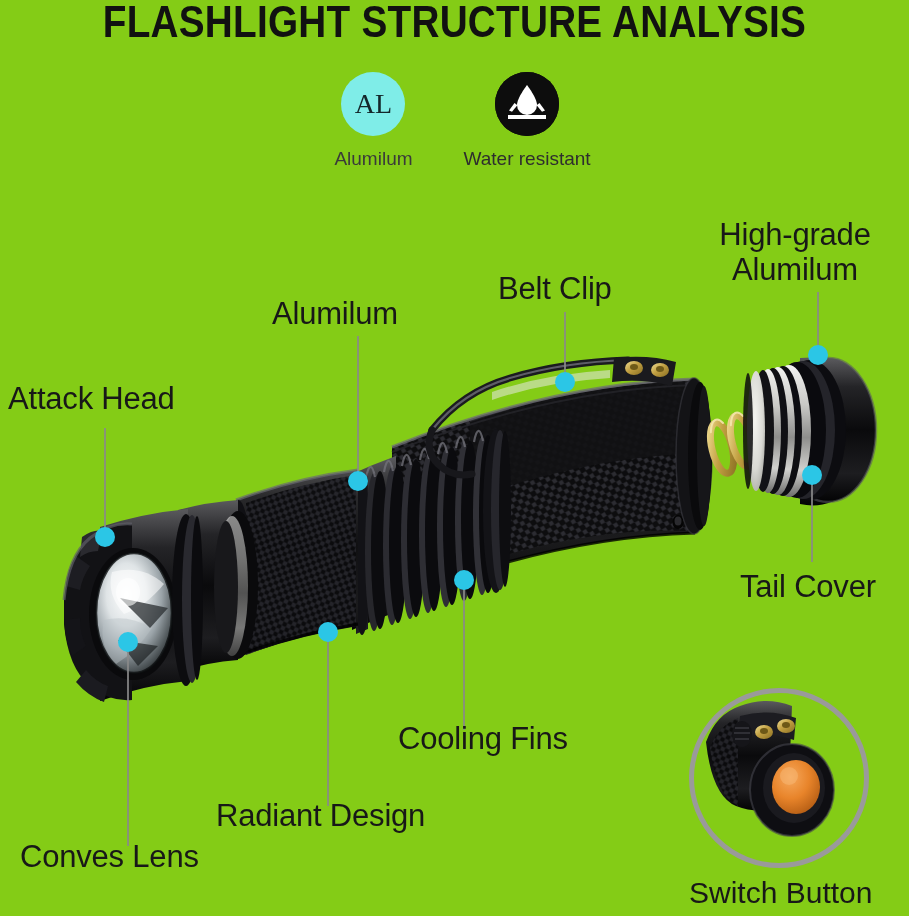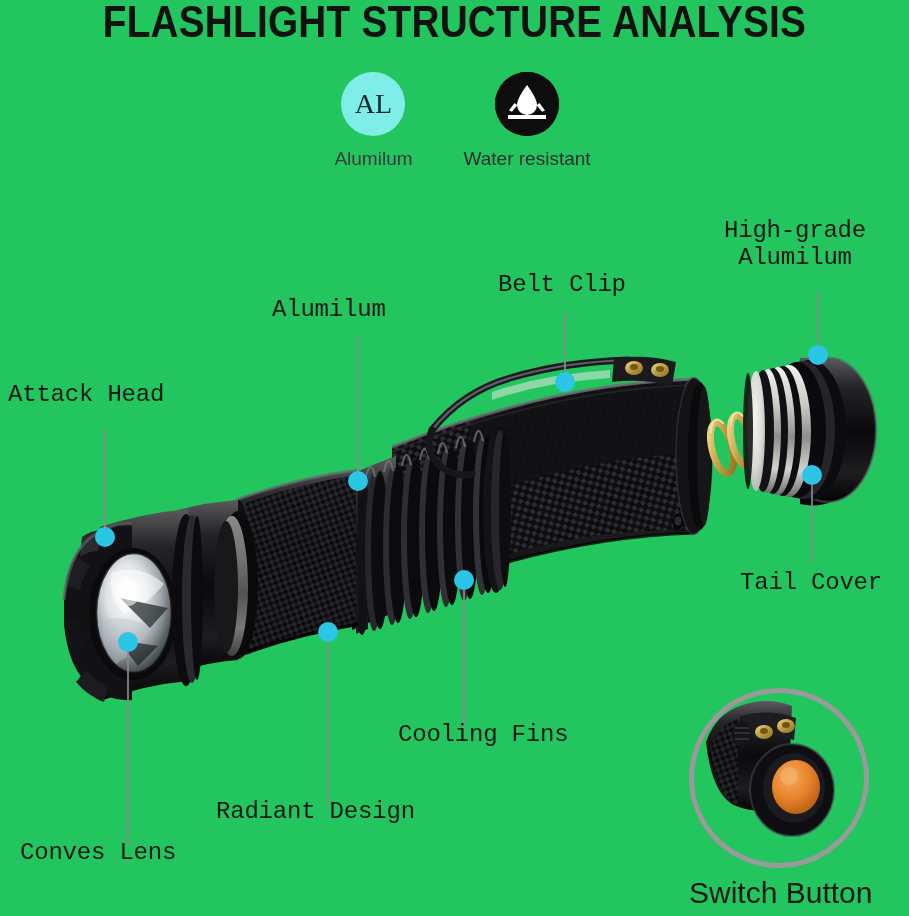--- a/index.html
+++ b/index.html
@@ -4,21 +4,21 @@
 <style>
   html, body {
     margin: 0;
     padding: 0;
     background: #ffffff;
   }
   #page {
     position: relative;
     width: 909px;
     height: 916px;
-    background: #22c55e;
+    background: #84cc16;
     overflow: hidden;
     font-family: "Liberation Sans", sans-serif;
     color: #1a1a1a;
   }
 
   
   .title {
     position: absolute;
     top: -4px;
     left: 0;
@@ -77,26 +77,25 @@
     margin-top: 12px;
     font-size: 19px;
     color: #3a3a3a;
     white-space: nowrap;
   }
   .badge-water-label { color: #2e2e2e; }
 
   
   .callout {
     position: absolute;
-    font-size: 24px;
+    font-size: 31px;
     line-height: 1.12;
     color: #181818;
     white-space: nowrap;
     letter-spacing: -0.2px;
-    font-family: Liberation Mono, monospace;
   }
   .callout.two-line { white-space: normal; text-align: center; }
 
   
   .art { position: absolute; inset: 0; }
 
   
   .inset-ring {
     position: absolute;
     left: 689px;

